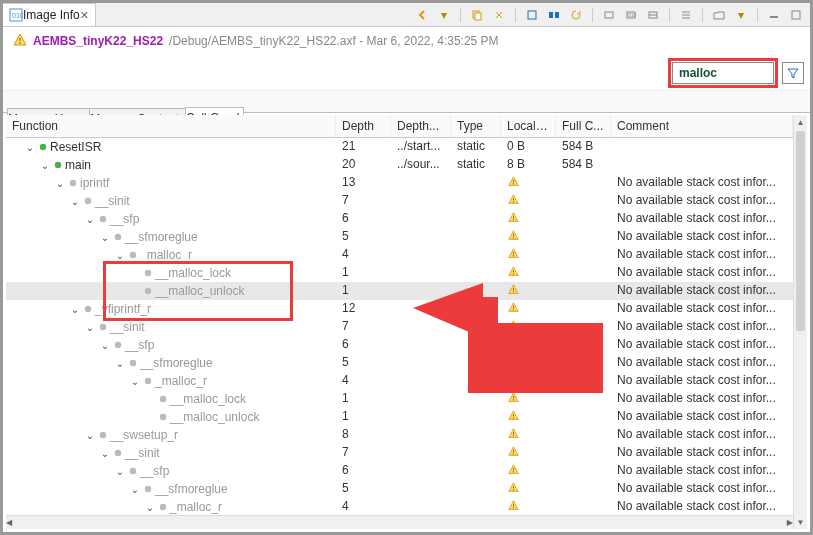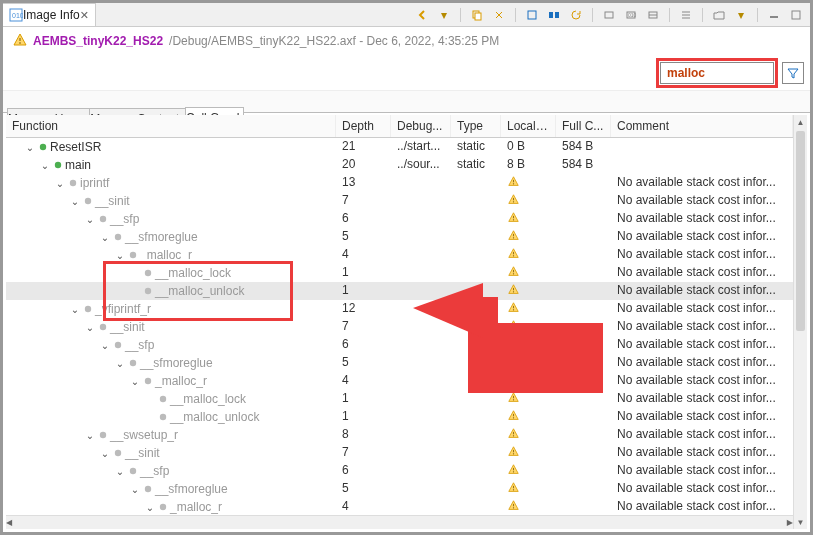--- a/index.html
+++ b/index.html
@@ -65,23 +65,23 @@
     border-bottom:1px solid #eee;
   }
   .search-box-wrap {
     border: 3px solid #eb3b3b;
     padding: 1px;
     display:flex; align-items:center;
   }
   .search-input {
     font: inherit;
     font-weight:600;
-    color:#c2410c;
+    color:#14532d;
     padding: 3px 6px;
-    width: 114px;
+    width: 102px;
     border:1px solid #888;
   }
   .filter-btn {
     width:22px; height:22px;
     border:1px solid #888;
     display:inline-flex;align-items:center;justify-content:center;
     color:#1a6fbf;
   }
 
   
@@ -291,21 +291,21 @@
 
 <div class="crumb-row">
   <span class="warn">
     <svg width="14" height="14" viewBox="0 0 14 14">
         <path d="M7 1L13 12H1z" fill="#ffd76a" stroke="#d99b00"></path>
         <line x1="7" y1="5" x2="7" y2="8" stroke="#7a5800"></line>
         <circle cx="7" cy="10" r="0.8" fill="#7a5800"></circle>
       </svg>
   </span>
   <span class="path-bold">AEMBS_tinyK22_HS22</span>
-    <span class="path-rest">/Debug/AEMBS_tinyK22_HS22.axf - Dec 6, 2022, 4:35:25 PM</span>
+    <span class="path-rest">/Debug/AEMBS_tinyK22_HS22.axf - Mar 6, 2022, 4:35:25 PM</span>
 </div>
 
 <div class="search-area">
   <span class="search-box-wrap">
     <input class="search-input" value="malloc" style="">
   </span>
   <span class="filter-btn">
     <svg width="14" height="14" viewBox="0 0 14 14">
         <path d="M2 3h10L8 8v4l-2-1V8z" fill="none" stroke="#1a6fbf"></path>
       </svg>
@@ -316,21 +316,21 @@
   <div class="sub-tab">Memory Usage</div>
   <div class="sub-tab">Memory Contents</div>
   <div class="sub-tab active">Call Graph</div>
 </div>
 
 <div class="grid-wrap">
   <div class="grid">
     <div class="grid-head">
       <div>Function</div>
       <div>Depth</div>
-      <div>Debug...</div>
+      <div>Depth...</div>
       <div>Type</div>
       <div>Local ...</div>
       <div>Full C...</div>
       <div>Comment</div>
     </div>
     <div class="rows" id="rows">
         <div class="row">
           <div class="cell-func">
             <span style="display: inline-block; width: 10px;"></span>
             <span class="twisty">⌄</span>

